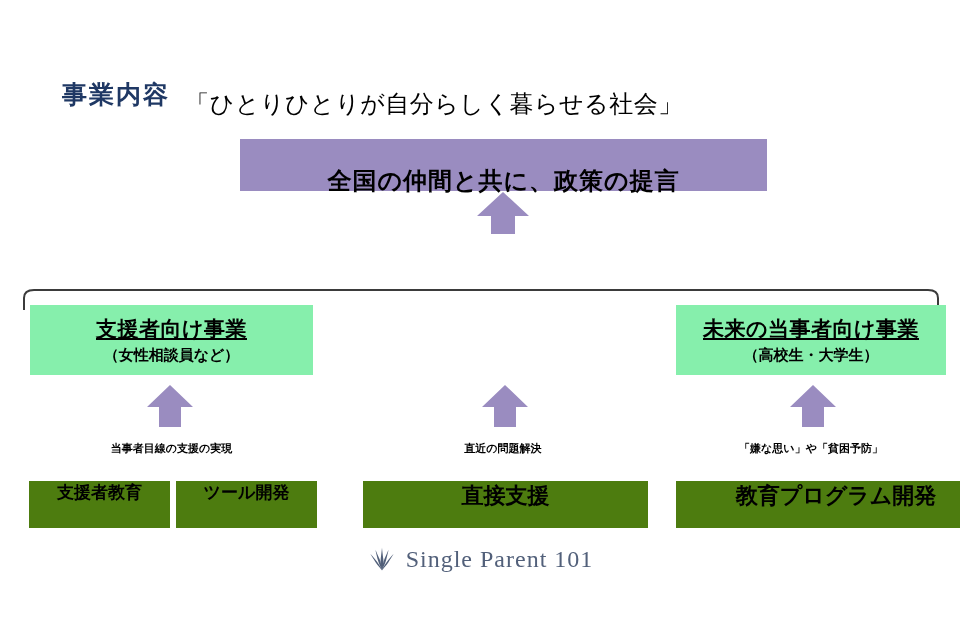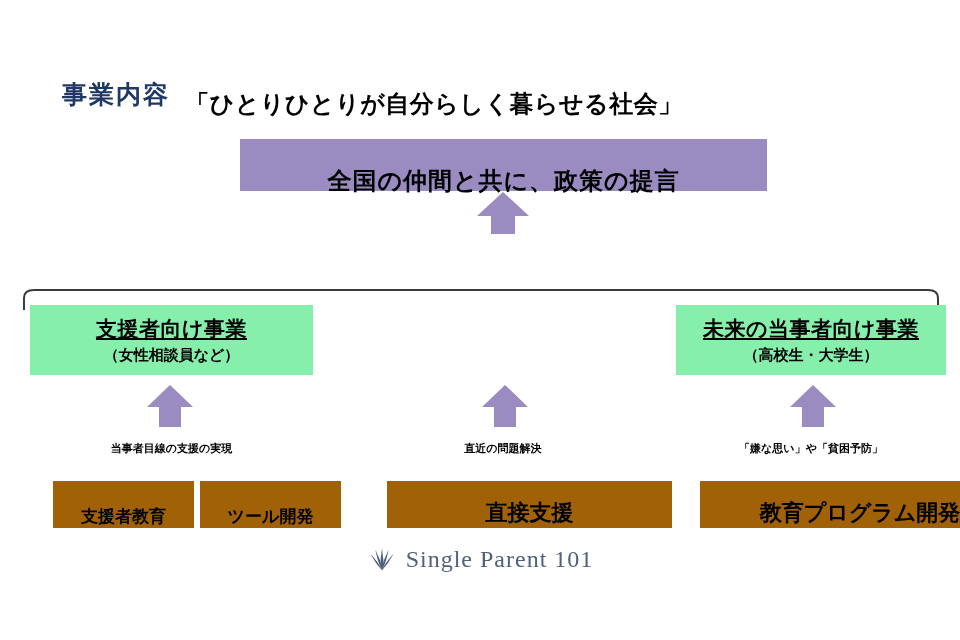--- a/index.html
+++ b/index.html
@@ -33,21 +33,21 @@
   }
 
   
   .top-caption {
     position: absolute;
     left: 0;
     top: 88px;
     width: 868px;
     text-align: center;
     font-size: 24px;
-    font-weight: bold;
+    font-weight: normal;
     color: #000000;
     letter-spacing: 0.5px;
   }
 
   
   .top-bar {
     position: absolute;
     left: 240px;
     top: 139px;
     width: 527px;
@@ -125,26 +125,25 @@
     font-size: 11px;
     font-weight: bold;
     color: #000000;
     text-align: center;
     white-space: nowrap;
   }
 
   
   .purple-box {
     position: absolute;
-    background: #a16207;
-    display: flex;
-    align-items: flex-end;
+    background: #4d7c0f;
+    display: flex;
+    align-items: flex-start;
     justify-content: center;
     box-sizing: border-box;
-    margin-left: 24px;
   }
   .purple-box span {
     font-weight: bold;
     color: #000000;
     white-space: nowrap;
   }
   .pb-small span { font-size: 17px; }
   .pb-mid span { font-size: 22px; }
   .pb-wide span { font-size: 22px; }
 

